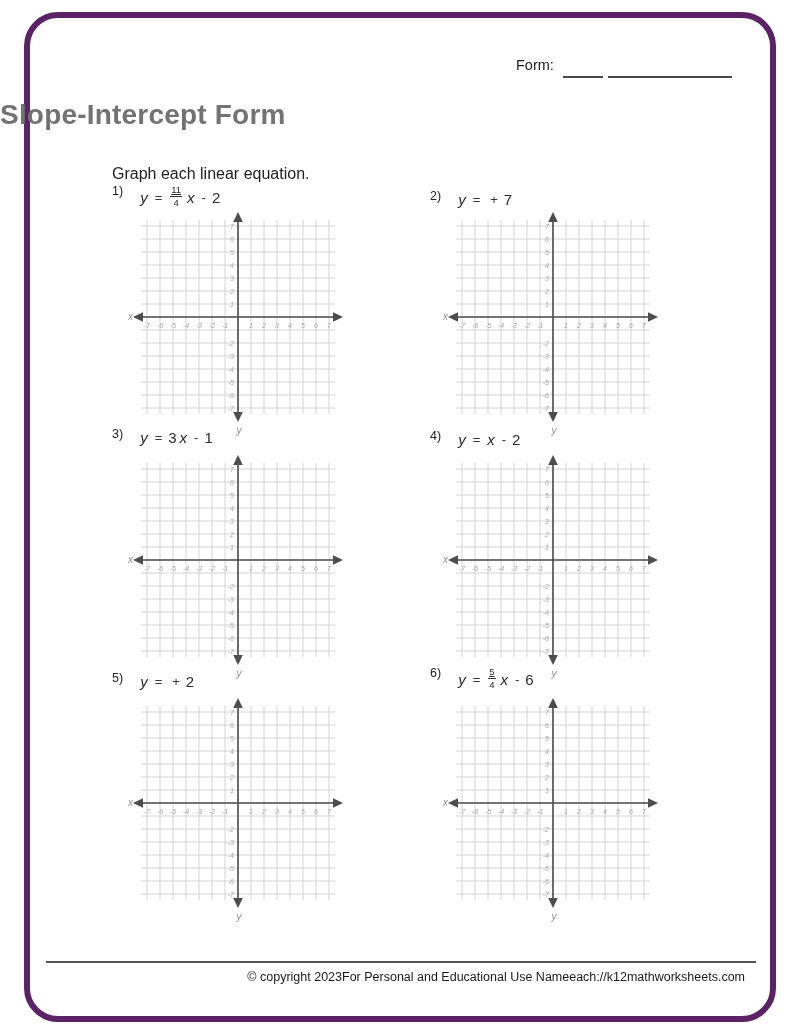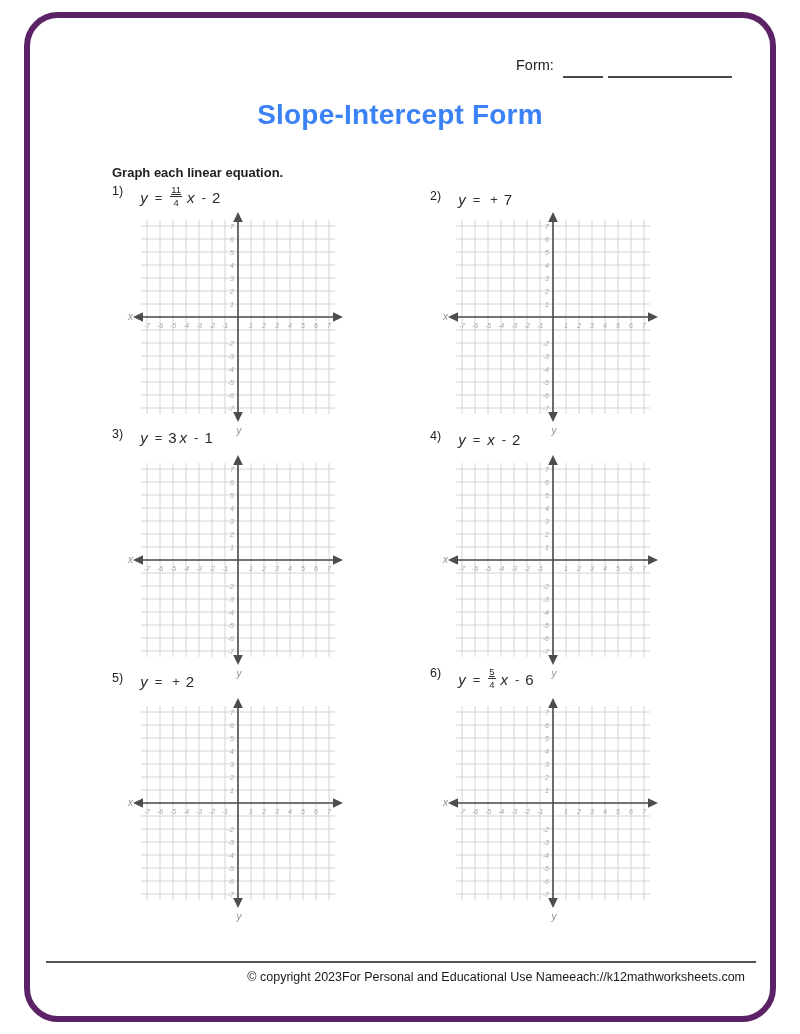--- a/index.html
+++ b/index.html
@@ -6,23 +6,23 @@
   .page{position:relative;width:800px;height:1034px;background:#ffffff;
         font-family:"Liberation Sans",sans-serif;color:#1a1a1a;overflow:hidden;}
   .border-frame{position:absolute;left:24px;top:12px;right:24px;bottom:12px;
         border:6px solid #5b2366;border-radius:34px;pointer-events:none;}
 
   
   .name-row{position:absolute;left:516px;top:57px;font-size:14.5px;color:#222;}
   .nline{position:absolute;height:2px;background:#4a4a4a;top:76px;}
   .nseg1{left:563px;width:40px;}
   .nseg2{left:608px;width:124px;}
-  .title{position:absolute;left:0;right:0;top:99px;text-align:center;
-        font-size:28px;font-weight:700;color:#3b82f6;letter-spacing:.2px;}
-  .instruction{position:absolute;left:112px;top:165px;font-size:13px;color:#222;font-weight:bold;}
+  .title{position:absolute;left:0;right:0;top:99px;
+        font-size:28px;font-weight:700;color:#737373;letter-spacing:.2px;}
+  .instruction{position:absolute;left:112px;top:165px;font-size:16px;color:#222;}
 
   
   .problem{position:absolute;display:flex;align-items:flex-start;}
   .pnum{font-size:12.5px;margin-right:15px;position:relative;top:-2px;color:#222;}
   .equation{display:inline-flex;align-items:center;font-size:15px;color:#2a2a2a;}
   .ev{font-style:italic;margin:0 2px;}
   .eo{margin:0 5px;font-size:13px;color:#333;}
   .en{margin:0 1px;}
   .efrac{display:inline-flex;flex-direction:column;align-items:center;
         line-height:1;margin:0 3px;position:relative;top:-1px;}

